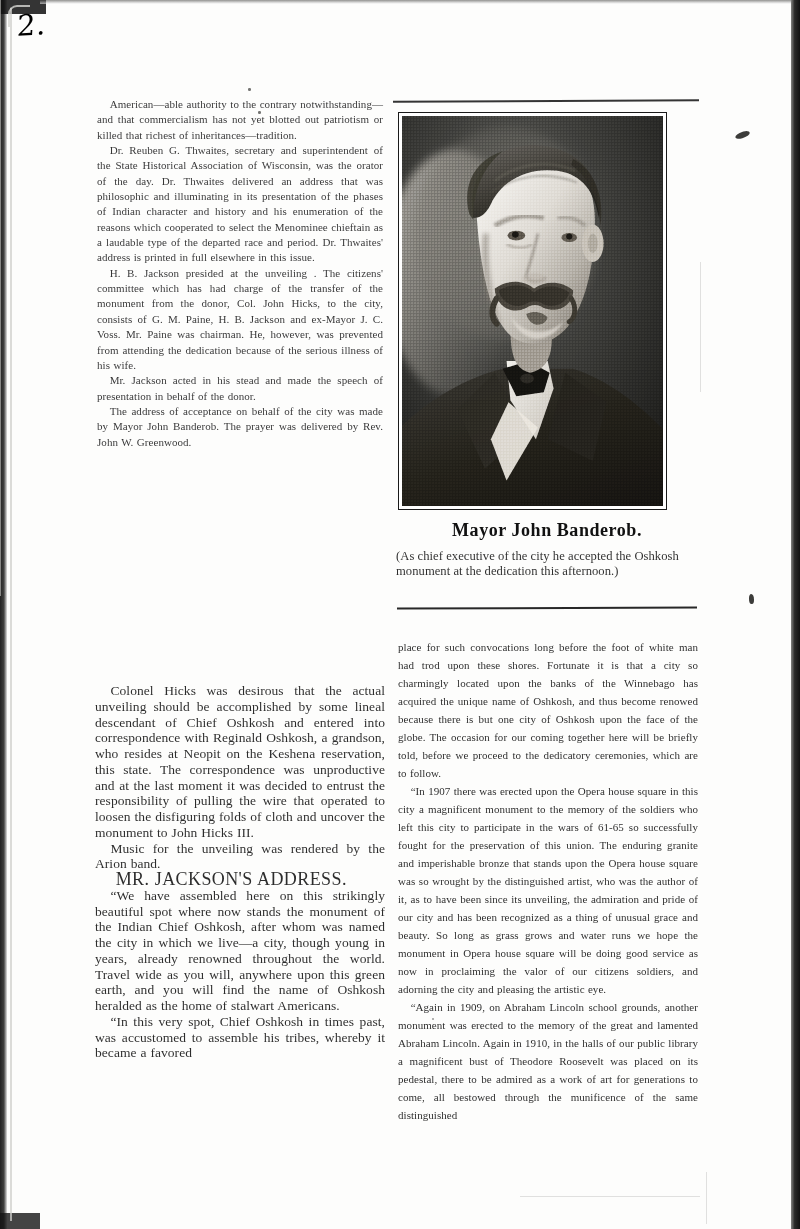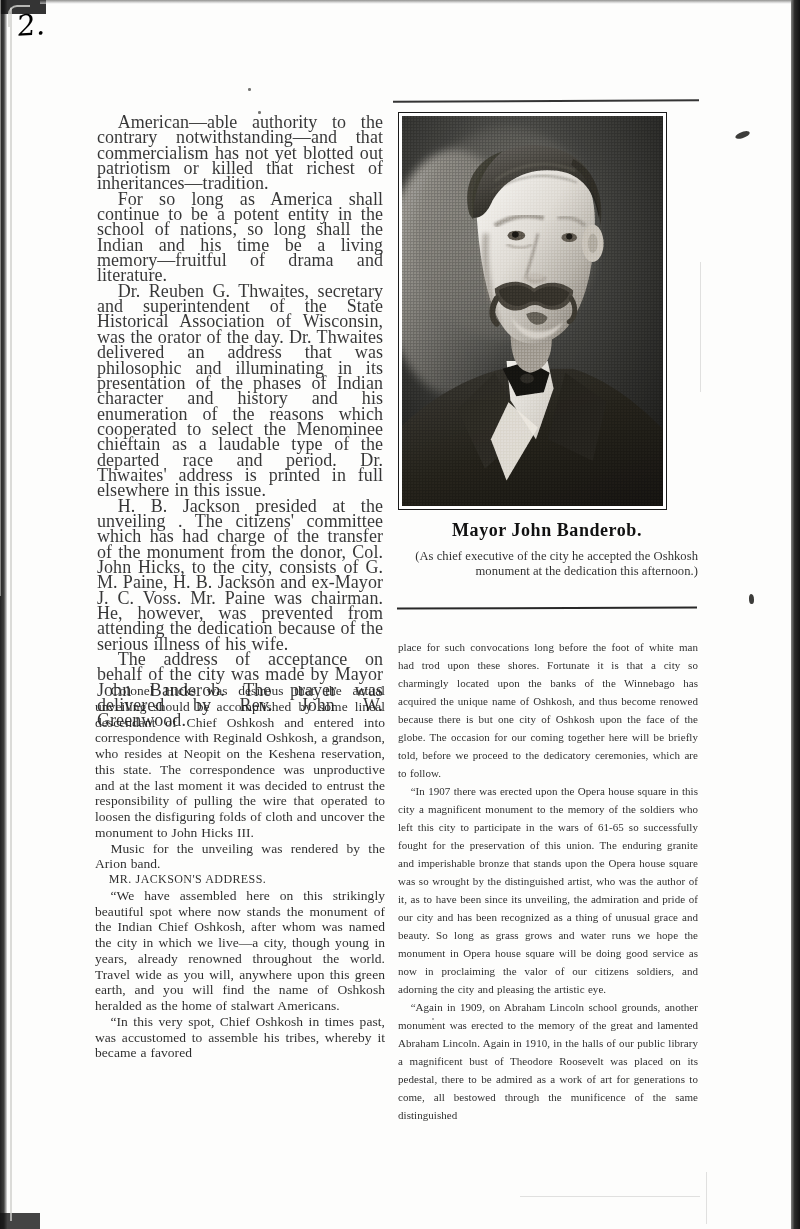--- a/index.html
+++ b/index.html
@@ -117,26 +117,25 @@
   }
   .col p.noindent {
     text-indent: 0;
   }
 
   
   #col1-top {
     left: 97px;
     top: 97px;
     width: 286px;
-    font-size: 18px;
+    font-size: 11px;
     line-height: 15.35px;
     letter-spacing: .05px;
     word-spacing: .6px;
     opacity: .88;
-    margin-top: 18px;
   }
 
   
   #col1-bottom {
     left: 95px;
     top: 643px;
     width: 290px;
     font-size: 13.5px;
     line-height: 15.75px;
     letter-spacing: .05px;
@@ -153,21 +152,21 @@
     font-size: 11px;
     line-height: 18px;
     letter-spacing: .05px;
     word-spacing: .5px;
     opacity: .93;
   }
 
   .subhead {
     text-align: center;
     text-indent: 0;
-    font-size: 12px;
+    font-size: 18px;
     letter-spacing: .4px;
     margin: 1px 0 0 0;
   }
 
   
   .rule {
     position: absolute;
     background: #111;
   }
   #rule-top-right {
@@ -245,21 +244,21 @@
     font-weight: bold;
     letter-spacing: .55px;
     color: #111;
     display: block;
   }
   #caption-note {
     display: block;
     margin-top: 8px;
     font-size: 12.6px;
     line-height: 15.3px;
-    text-align: right;
+    text-align: left;
     text-indent: 0;
     color: #1d1d1d;
     letter-spacing: .05px;
     opacity: .92;
   }
 
   
   .speck {
     position: absolute;
     background: #1a1a18;
@@ -313,23 +312,23 @@
   <div class="speck" id="speck-b"></div>
   <div class="speck" id="speck-c"></div>
   <div class="speck" id="speck-d"></div>
   <div class="speck" id="speck-e"></div>
   <div class="faint-line" id="faint-1"></div>
   <div class="faint-line" id="faint-2"></div>
   <div class="faint-line" id="faint-3"></div>
 
   <div class="col" id="col1-top">
     <p>American—able authority to the contrary notwithstanding—and that commercialism has not yet blotted out patriotism or killed that richest of inheritances—tradition.</p>
-    <p>For so long as America shall continue to be a potent entity in the school of nations, so long shall the Indian and his time be a living memory—fruitful of drama and literature.</p>
     <p>Dr. Reuben G. Thwaites, secretary and superintendent of the State Historical Association of Wisconsin, was the orator of the day. Dr. Thwaites delivered an address that was philosophic and illuminating in its presentation of the phases of Indian character and history and his enumeration of the reasons which cooperated to select the Menominee chieftain as a laudable type of the departed race and period. Dr. Thwaites' address is printed in full elsewhere in this issue.</p>
     <p>H. B. Jackson presided at the unveiling . The citizens' committee which has had charge of the transfer of the monument from the donor, Col. John Hicks, to the city, consists of G. M. Paine, H. B. Jackson and ex-Mayor J. C. Voss. Mr. Paine was chairman. He, however, was prevented from attending the dedication because of the serious illness of his wife.</p>
+    <p>Mr. Jackson acted in his stead and made the speech of presentation in behalf of the donor.</p>
     <p>The address of acceptance on behalf of the city was made by Mayor John Banderob. The prayer was delivered by Rev. John W. Greenwood.</p>
   </div>
 
   <div class="col" id="col1-bottom">
     <p>Colonel Hicks was desirous that the actual unveiling should be accomplished by some lineal descendant of Chief Oshkosh and entered into correspondence with Reginald Oshkosh, a grandson, who resides at Neopit on the Keshena reservation, this state. The correspondence was unproductive and at the last moment it was decided to entrust the responsibility of pulling the wire that operated to loosen the disfiguring folds of cloth and uncover the monument to John Hicks III.</p>
     <p>Music for the unveiling was rendered by the Arion band.</p>
     <p class="subhead">MR. JACKSON'S ADDRESS.</p>
     <p>“We have assembled here on this strikingly beautiful spot where now stands the monument of the Indian Chief Oshkosh, after whom was named the city in which we live—a city, though young in years, already renowned throughout the world.  Travel wide as you will, anywhere upon this green earth, and you will find the name of Oshkosh heralded as the home of stalwart Americans.</p>
     <p>“In this very spot, Chief Oshkosh in times past, was accustomed to assemble his tribes, whereby it became a favored</p>
   </div>

